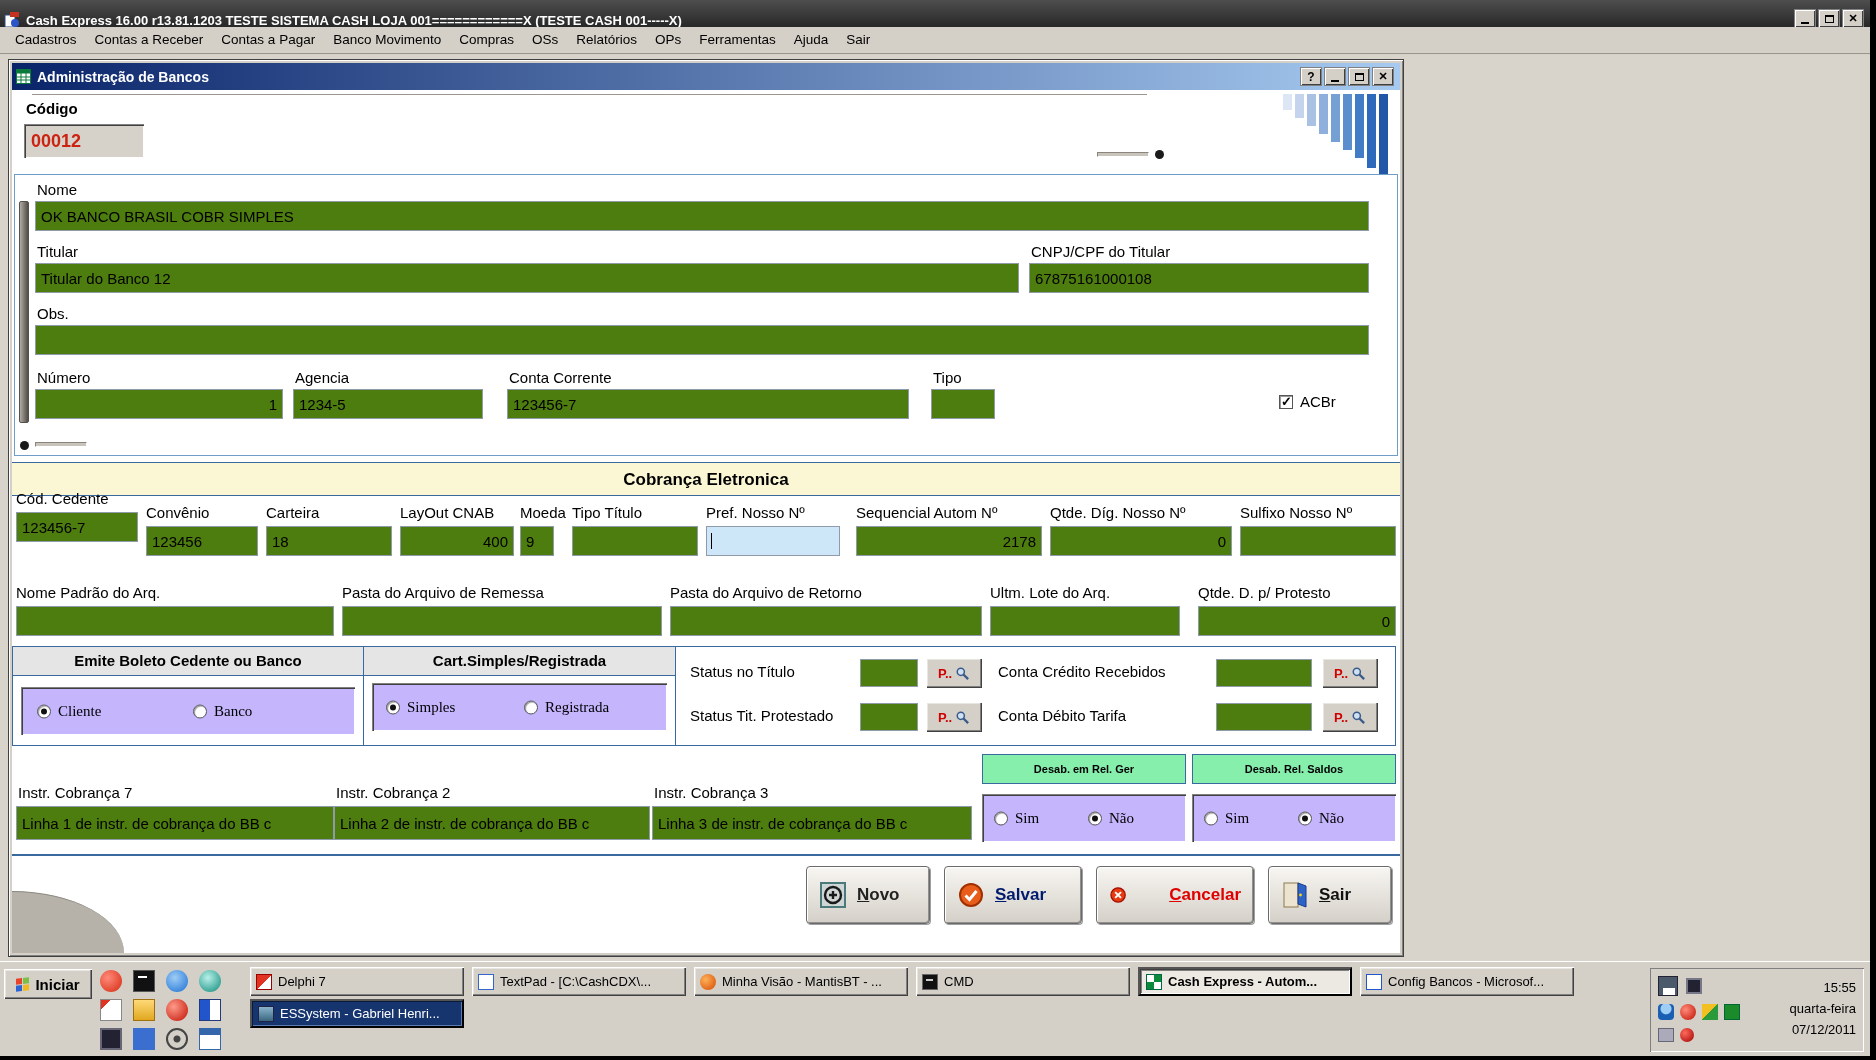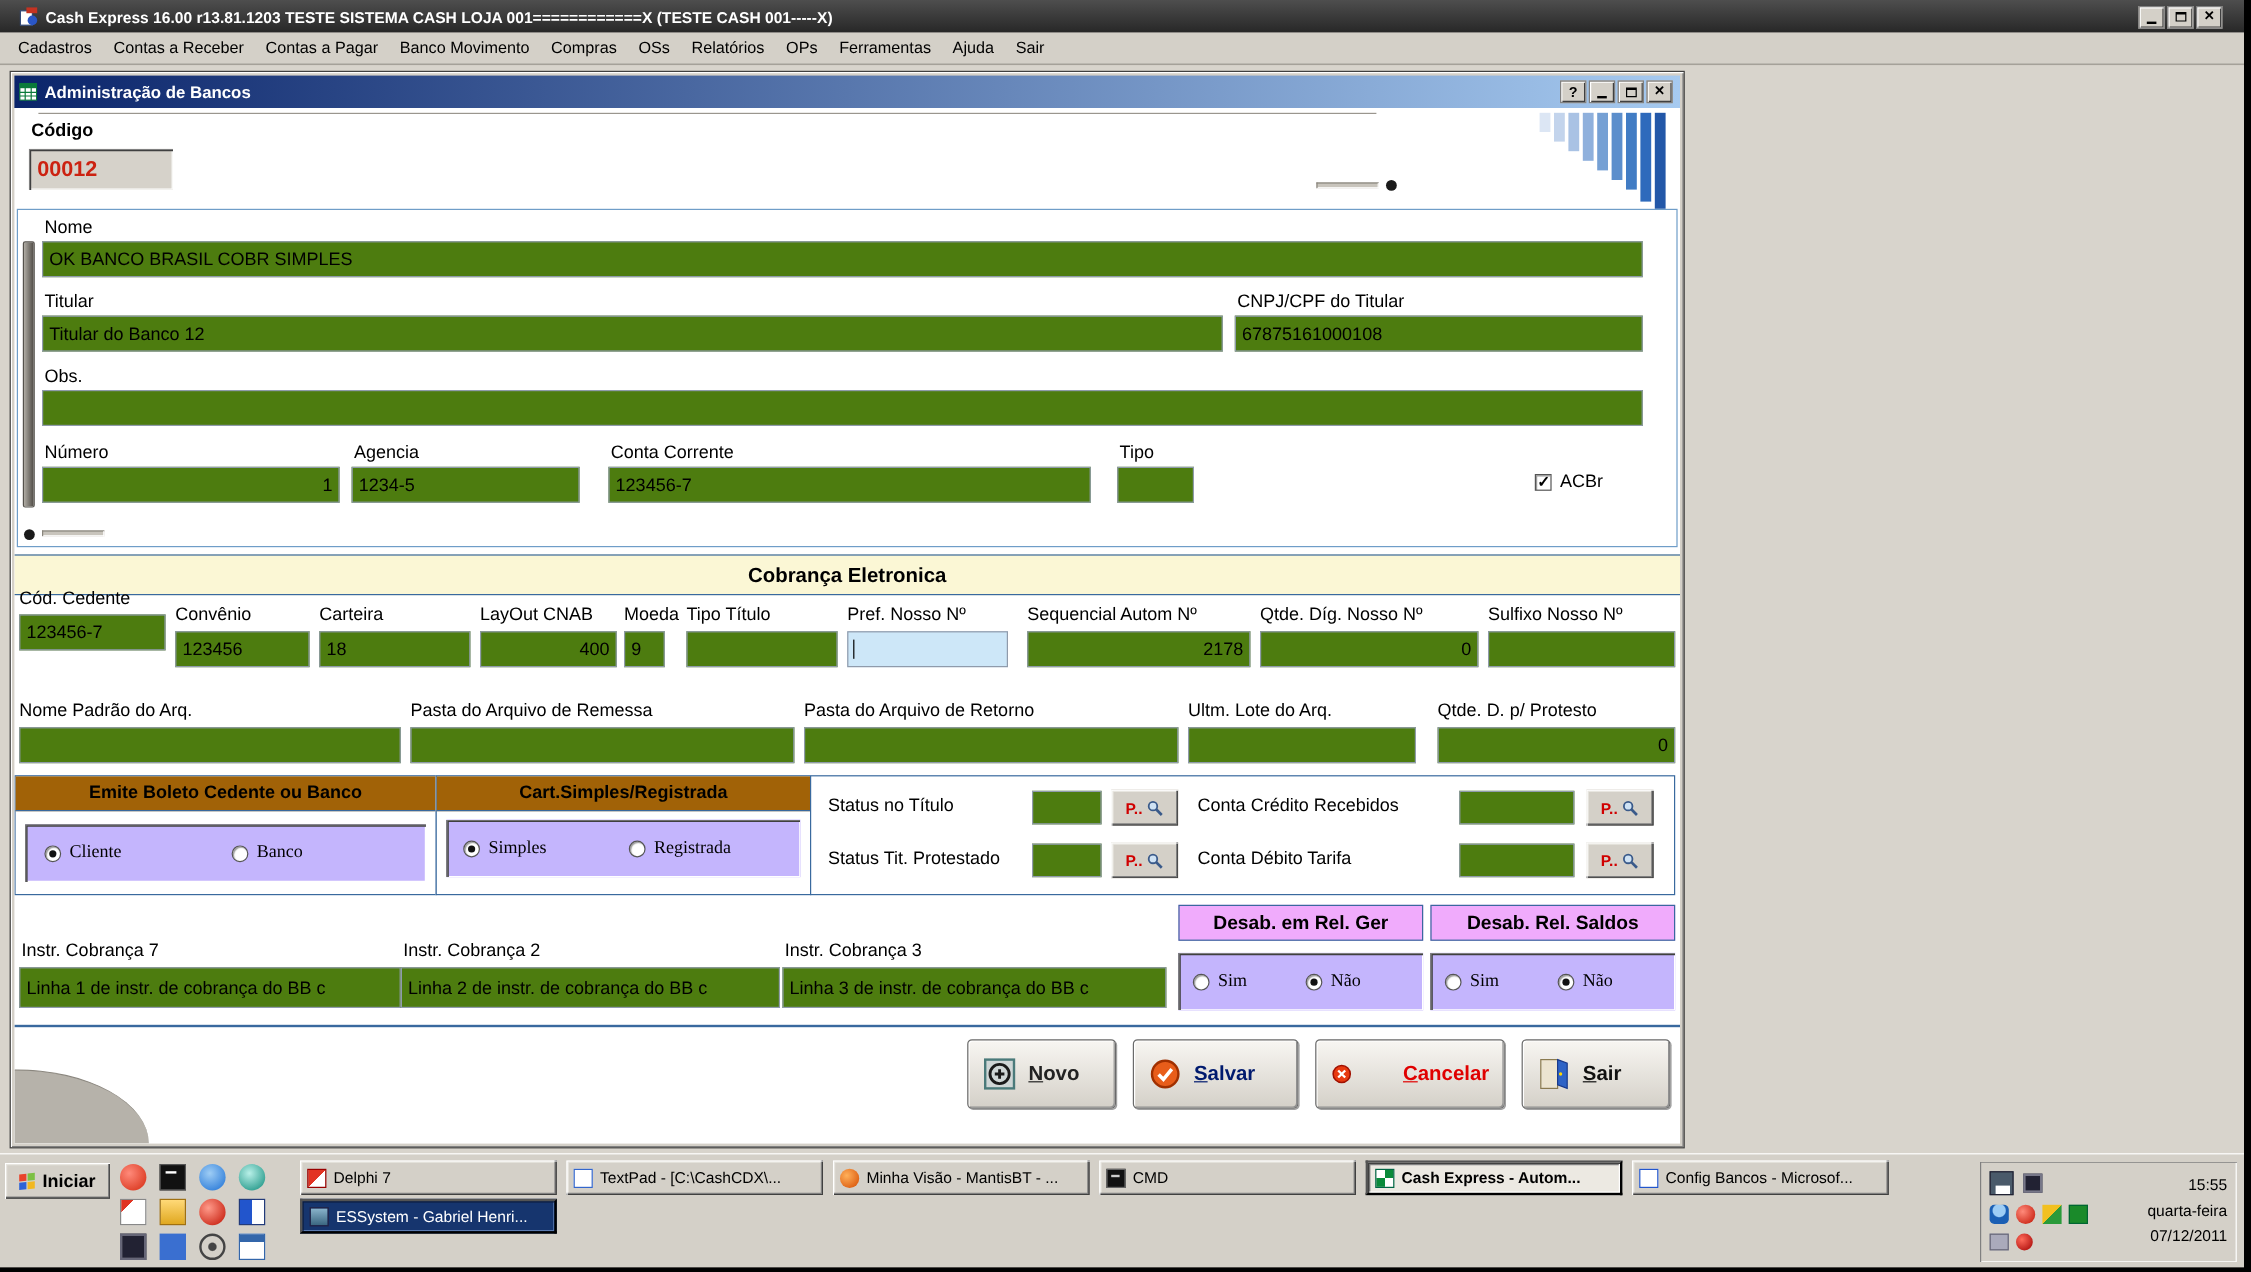--- a/index.html
+++ b/index.html
@@ -3,21 +3,21 @@
 <meta charset="utf-8">
 <style>
   html,body{margin:0;padding:0;background:#000;}
   *{box-sizing:border-box;}
   .screen{position:relative;width:1876px;height:1060px;background:#000;overflow:hidden;
           font-family:"Liberation Sans",sans-serif;color:#000;}
   .main-window{position:absolute;left:0;top:0;width:1870px;height:1056px;background:#d4d0c8;}
 
   
   .titlebar{position:absolute;left:0;top:0;right:0;height:28px;
-            background:linear-gradient(#4e4e4e,#262626);display:flex;align-items:center;padding:0 16px;}
+            background:linear-gradient(#4e4e4e,#262626);display:flex;align-items:flex-end;padding:0 4px;}
   .title-text{color:#fff;font-weight:bold;font-size:13px;margin-left:6px;white-space:nowrap;flex:1;overflow:hidden;}
   .tb-buttons{display:flex;gap:2px;margin-right:2px;}
   .tb-btn{width:22px;height:19px;background:#d4d0c8;border:1px solid #808080;padding:0;cursor:default;
           box-shadow:inset 1px 1px 0 #fff,inset -1px -1px 0 #404040;display:flex;align-items:center;justify-content:center;
           font-family:"Liberation Sans",sans-serif;}
   .gl-min{width:8px;height:2px;background:#000;margin-top:9px;}
   .gl-max{width:9px;height:8px;border:1px solid #000;border-top:2px solid #000;}
   .gl-x{font-size:11px;font-weight:bold;line-height:1;}
   .gl-q{font-size:12px;font-weight:bold;line-height:1;}
 
@@ -65,35 +65,35 @@
   .checkbox.on::after{content:"✓";position:absolute;left:1px;top:-2px;font-size:13px;font-weight:bold;}
 
   .cobr-header{position:absolute;left:0;top:372px;width:100%;height:34px;line-height:33px;text-align:center;
                font-weight:bold;font-size:17px;background:#fbf7d5;border-top:1px solid #39699e;border-bottom:1px solid #39699e;}
 
   .fcol{position:absolute;}
   .flabel{display:block;height:20px;font-size:15px;white-space:nowrap;}
   .fcol .tinput{display:block;width:100%;margin-top:2px;}
 
   .grp{position:absolute;border:1px solid #39699e;background:#fff;}
-  .grp-hdr{height:29px;line-height:28px;background:#a16207;border-bottom:1px solid #39699e;
+  .grp-hdr{height:29px;line-height:28px;background:#e5e5e5;border-bottom:1px solid #39699e;
            font-weight:bold;font-size:15px;text-align:center;}
   .sunken-panel{position:absolute;background:#c4b5fd;
                 box-shadow:inset 1px 1px 0 #808080,inset 2px 2px 0 #404040,inset -1px -1px 0 #fff;font-family:Liberation Serif, serif;}
   .ritem{position:absolute;top:50%;transform:translateY(-50%);display:flex;align-items:center;gap:7px;font-size:15px;white-space:nowrap;}
   .radio{width:14px;height:14px;border-radius:50%;background:#fff;border:1px solid #555;box-shadow:inset 1px 1px 1px #9a9a9a;position:relative;}
   .radio.on::after{content:"";position:absolute;left:3px;top:3px;width:6px;height:6px;border-radius:50%;background:#111;}
 
   .pbtn{position:absolute;height:30px;background:#d4d0c8;border:0;cursor:default;padding:0 4px;
         box-shadow:inset 1px 1px 0 #fff,inset -1px -1px 0 #404040,inset -2px -2px 0 #808080,inset 2px 2px 0 #e8e6e0;
         display:flex;align-items:center;justify-content:center;gap:3px;font-family:"Liberation Sans",sans-serif;}
   .pbtn-text{color:#d00000;font-weight:bold;font-size:13px;}
 
-  .yellow-hdr{position:absolute;height:30px;line-height:29px;background:#f0abfc;border:1px solid #39699e;
-              font-weight:bold;font-size:16px;text-align:center;}
+  .yellow-hdr{position:absolute;height:30px;line-height:29px;background:#86efac;border:1px solid #39699e;
+              font-weight:bold;font-size:11px;text-align:center;}
 
   .hr-blue{position:absolute;left:0;right:0;top:764px;height:2px;background:#39699e;}
   .blob{position:absolute;left:0;bottom:0;width:112px;height:62px;background:#b6b2aa;
         border-top-right-radius:112px 62px;border-top:1px solid #8a867e;}
 
   .btnbar{position:absolute;right:8px;top:776px;display:flex;gap:14px;}
   .big-btn{height:58px;display:flex;align-items:center;gap:10px;padding:0 12px;cursor:default;
            background:linear-gradient(#f8f6f2,#d4d0c8);border:1px solid #6a6a6a;border-radius:4px;
            box-shadow:inset 1px 1px 0 #fff,inset -1px -1px 0 #909090,1px 1px 0 #a0a0a0;
            font-family:"Liberation Sans",sans-serif;}

